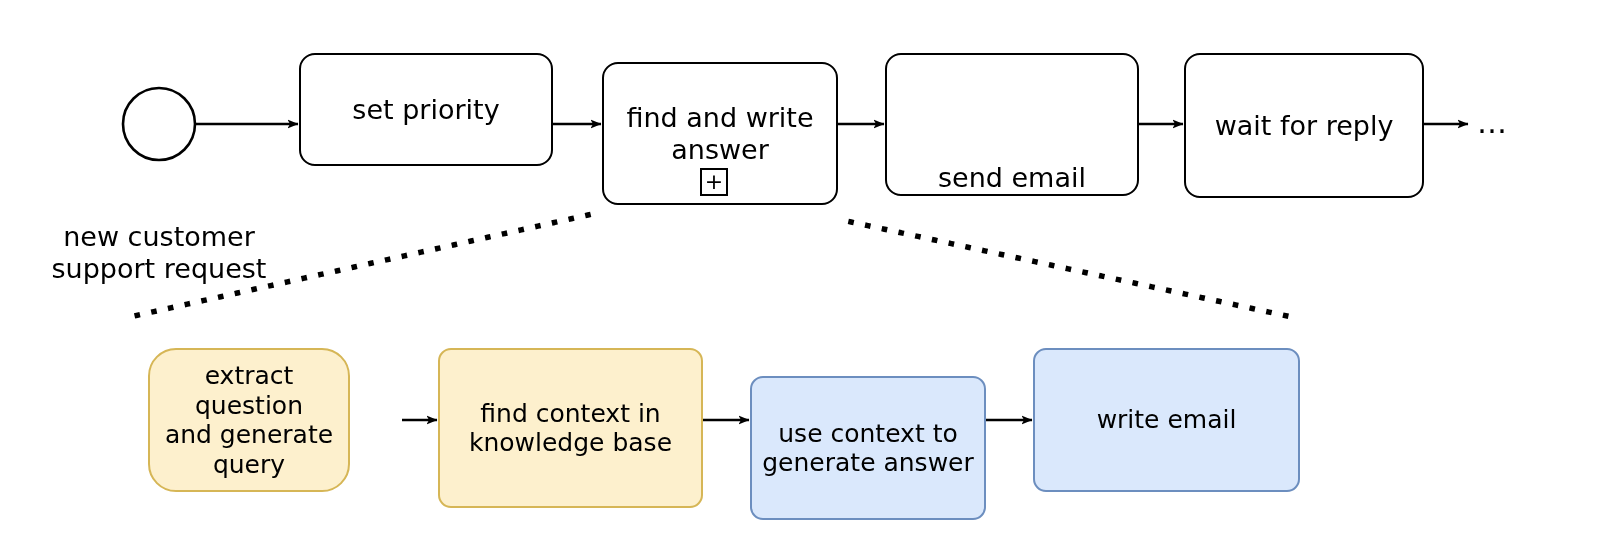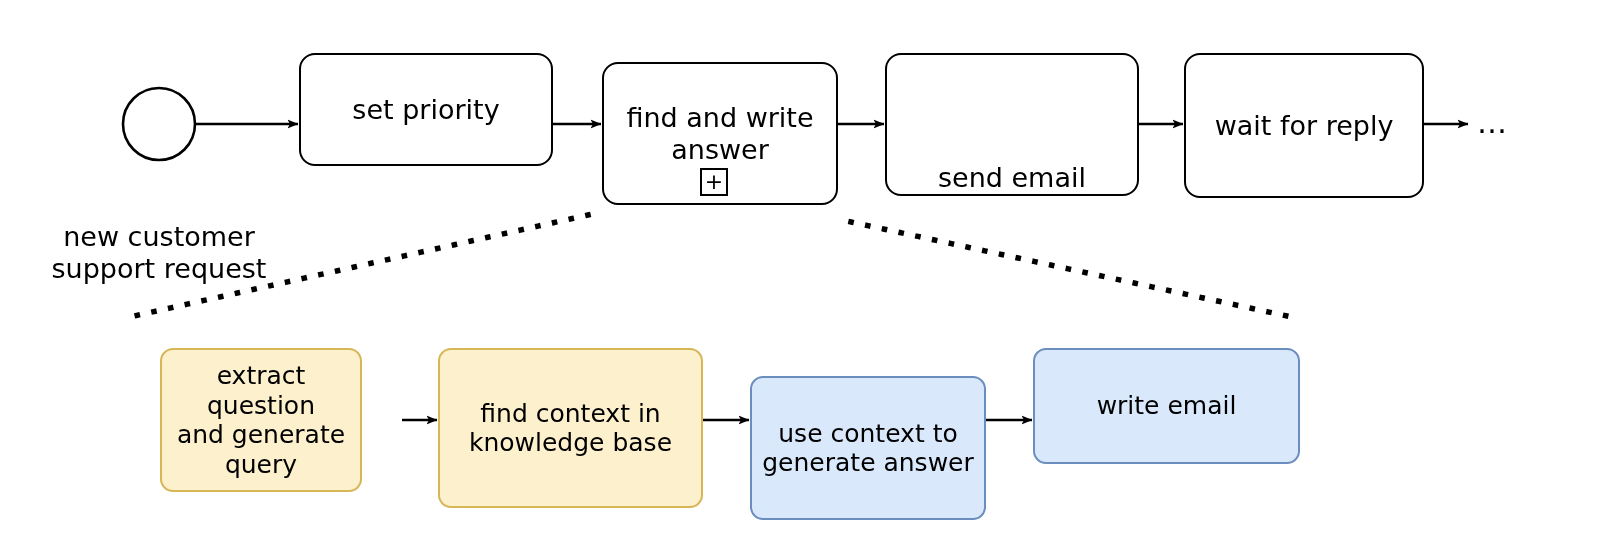--- a/index.html
+++ b/index.html
@@ -132,33 +132,33 @@
   <div class="node task" style="left:885px; top:53px; width:254px; height:143px;align-items:flex-end;">
     <span class="node-label">send email</span>
   </div>
 
   <div class="node task" style="left:1184px; top:53px; width:240px; height:145px;">
     <span class="node-label">wait for reply</span>
   </div>
 
   <div class="ellipsis" style="left:1477px; top:108px;">…</div>
 
-  <div class="node sub-yellow" style="left:160px; top:348px; width:202px; height:144px;">
+  <div class="node sub-yellow" style="left:148px; top:348px; width:202px; height:144px;border-radius:28px;">
     <span class="node-label">extract question
 and generate
 query</span>
   </div>
 
   <div class="node sub-yellow" style="left:438px; top:348px; width:265px; height:160px;text-align:center;">
     <span class="node-label">find context in
 knowledge base</span>
   </div>
 
   <div class="node sub-blue" style="left:750px; top:348px; width:236px; height:144px;margin-top:28px;">
     <span class="node-label">use context to
 generate answer</span>
   </div>
 
-  <div class="node sub-blue" style="left:1033px; top:348px; width:267px; height:116px;">
+  <div class="node sub-blue" style="left:1033px; top:348px; width:267px; height:144px;">
     <span class="node-label">write email</span>
   </div>
 
 </div>
 
 </body></html>

